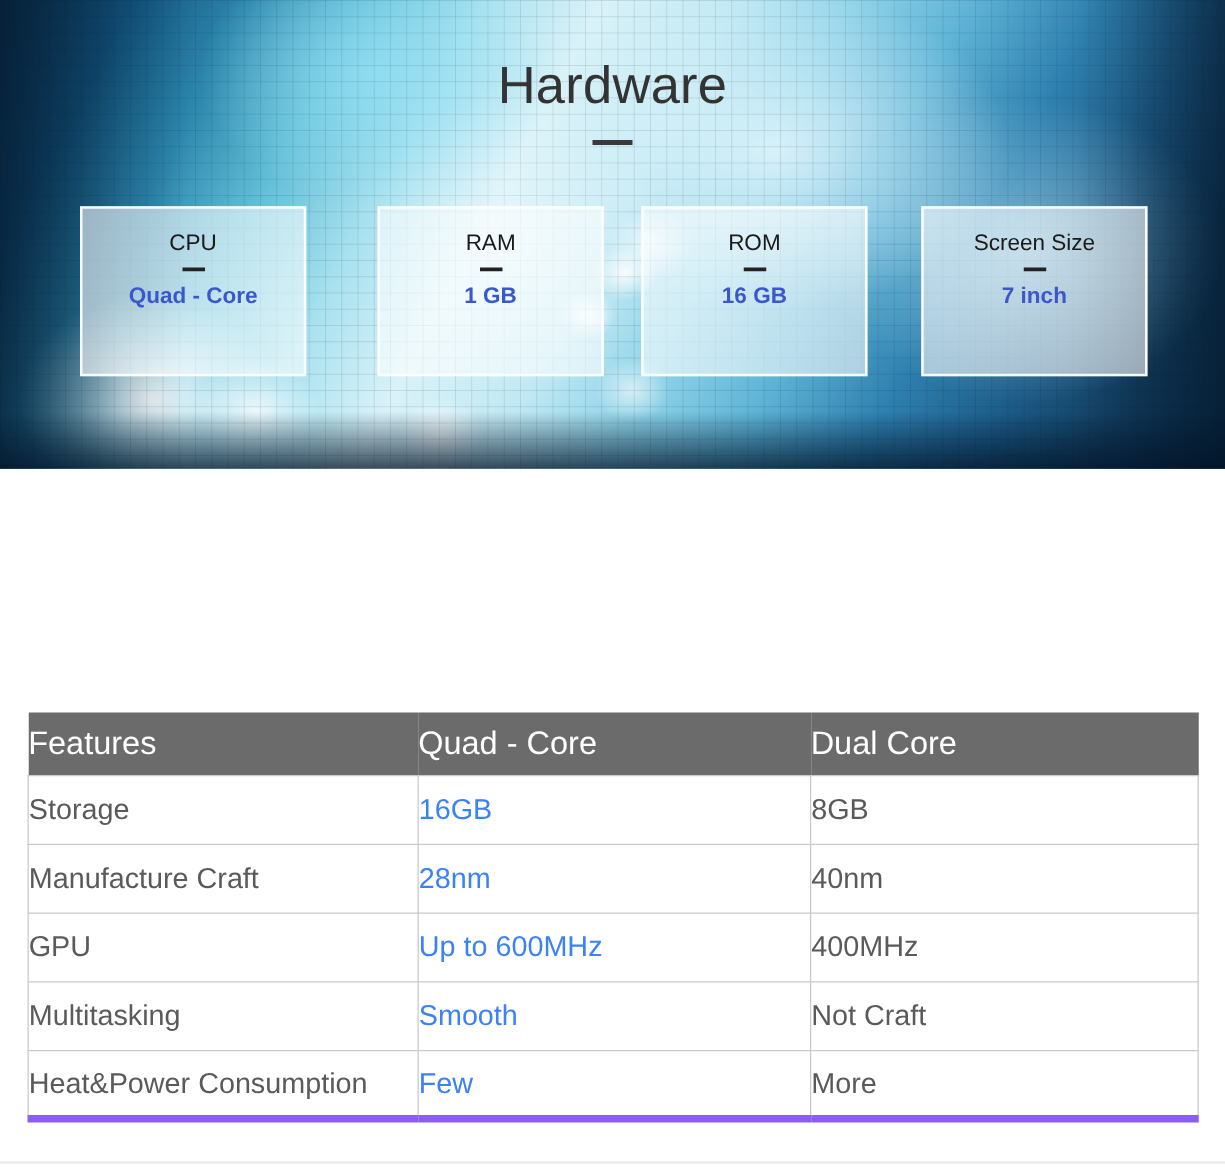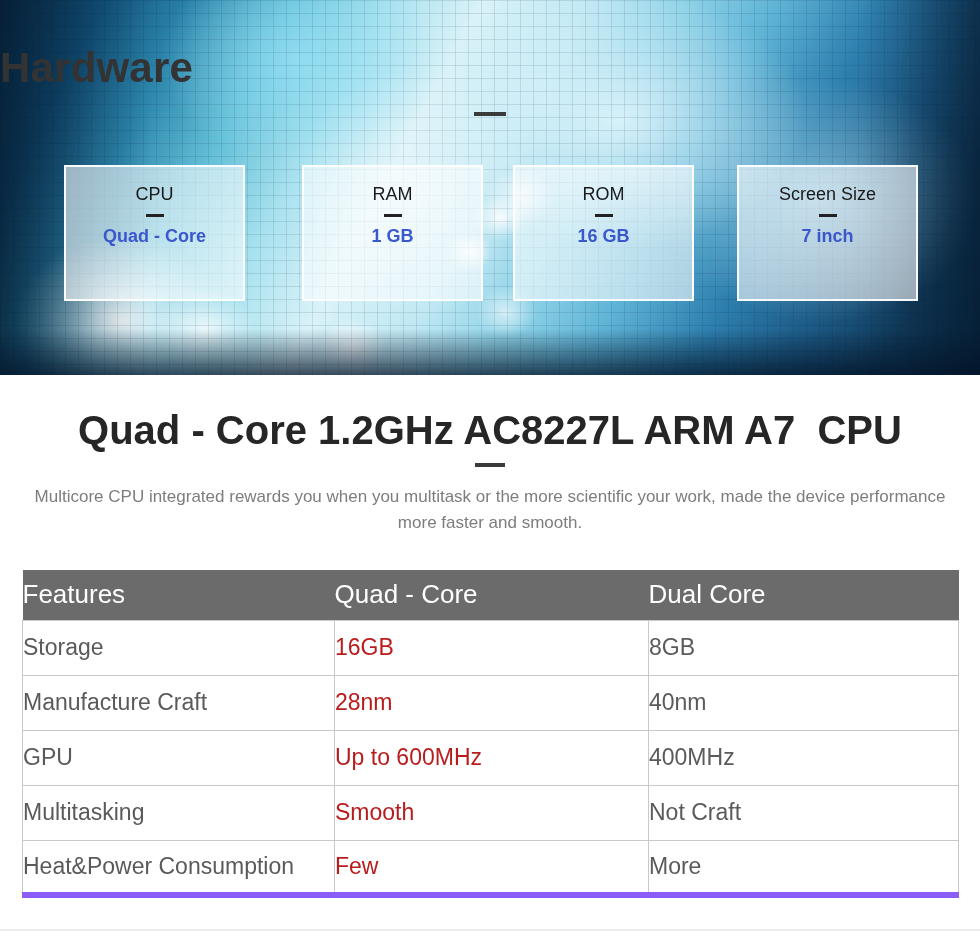--- a/index.html
+++ b/index.html
@@ -89,23 +89,23 @@
   .hero-haze {
     position: absolute;
     left: 300px; top: 70px; width: 230px; height: 250px;
     background: radial-gradient(ellipse at center, rgba(255,255,255,0.35) 0%, rgba(255,255,255,0) 72%);
   }
 
   .hero-title {
     position: absolute;
     left: 0; top: 47px;
     width: 980px;
-    text-align: left;
+    text-align: center;
     font-size: 42px;
-    font-weight: bold;
+    font-weight: normal;
     color: #333333;
     letter-spacing: 0.2px;
     line-height: 1;
   }
   .hero-title-rule {
     position: absolute;
     left: 474px;
     top: 112px;
     width: 32px;
     height: 4px;
@@ -212,21 +212,21 @@
   .cmp-table tbody td {
     height: 55px;
     border: 1px solid #c9c9c9;
     font-size: 23px;
     color: #5a5a5a;
   }
   .cmp-table tbody tr:last-child td {
     border-bottom: 6px solid #8b5cf6;
   }
   .cmp-table tbody td.val-hi {
-    color: #b91c1c;
+    color: #3b82f6;
   }
   .col-feat { width: 312px; }
   .col-quad { width: 314px; }
   .col-dual { width: 310px; }
 
   .foot-rule {
     position: absolute;
     left: 0;
     top: 929px;
     width: 980px;
@@ -272,25 +272,20 @@
 
       <div class="card card-3">
         <div class="card-label">Screen Size</div>
         <div class="card-rule"></div>
         <div class="card-value">7 inch</div>
       </div>
 
     </div>
   </div>
 
-  <div class="body-sec">
-    <div class="sec-title">Quad - Core 1.2GHz AC8227L ARM A7  CPU</div>
-    <div class="sec-title-rule"></div>
-    <div class="sec-desc">Multicore CPU integrated rewards you when you multitask or the more scientific your work, made the device performance more faster and smooth.</div>
-  </div>
 
   <table class="cmp-table">
     <colgroup>
       <col class="col-feat">
       <col class="col-quad">
       <col class="col-dual">
     </colgroup>
     <thead>
       <tr>
         <th>Features</th>

